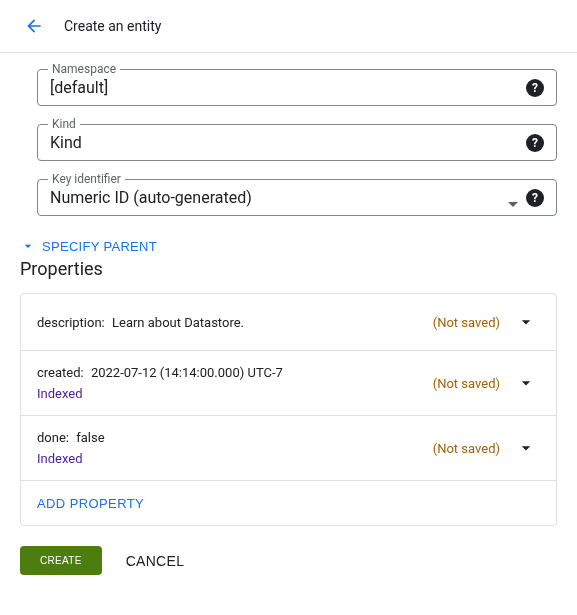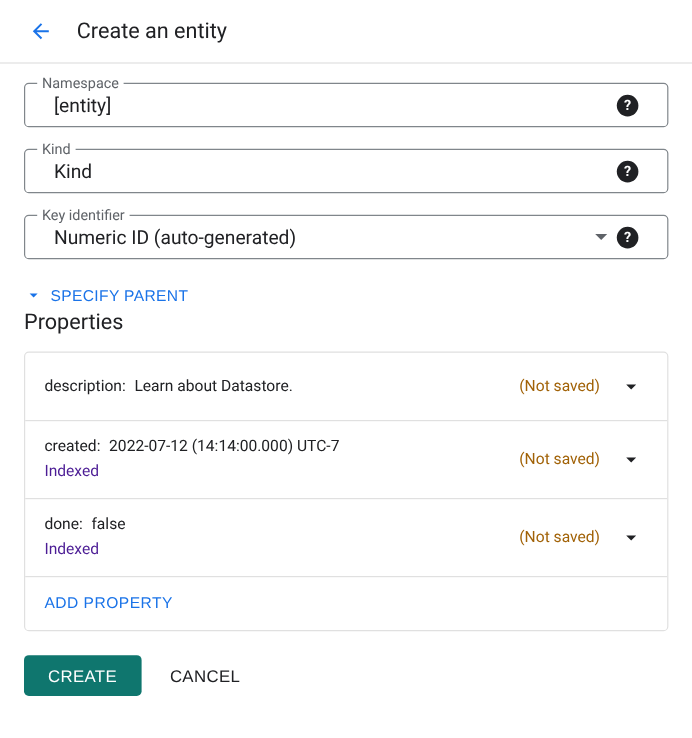--- a/index.html
+++ b/index.html
@@ -19,34 +19,35 @@
     .back-btn {
       background: none;
       border: none;
       cursor: pointer;
       padding: 4px;
       margin-right: 16px;
       display: flex;
       align-items: center;
     }
     .title {
-      font-size: 18px;
+      font-size: 14px;
       font-weight: 400;
     }
     .content {
       padding: 16px 20px;
     }
     .field {
       position: relative;
       border: 1px solid #80868b;
       border-radius: 4px;
-      padding: 8px 24px;
+      padding: 8px 12px;
       margin-bottom: 18px;
       display: flex;
-      align-items: center;
+      align-items: flex-end;
+      margin-left: 17px;
     }
     .field-label {
       position: absolute;
       top: -8px;
       left: 10px;
       background: #fff;
       padding: 0 4px;
       font-size: 12px;
       color: #5f6368;
     }
@@ -150,26 +151,26 @@
       font-weight: 500;
       cursor: pointer;
       letter-spacing: 0.4px;
     }
     .actions {
       display: flex;
       gap: 24px;
       align-items: center;
     }
     .btn-primary {
-      background: #0f766e;
+      background: #4d7c0f;
       color: #fff;
       border: none;
       border-radius: 4px;
       padding: 9px 20px;
-      font-size: 14px;
+      font-size: 10px;
       font-weight: 500;
       cursor: pointer;
       letter-spacing: 0.3px;
     }
     .btn-secondary {
       background: none;
       color: #202124;
       border: none;
       font-size: 14px;
       font-weight: 500;
@@ -186,21 +187,21 @@
         <path d="M20 11H7.83l5.59-5.59L12 4l-8 8 8 8 1.41-1.41L7.83 13H20v-2z"></path>
       </svg>
   </button>
   <h1 class="title">Create an entity</h1>
 </div>
 
 <div class="content">
 
   <div class="field">
     <span class="field-label">Namespace</span>
-    <span class="field-value">[entity]</span>
+    <span class="field-value">[default]</span>
     <span class="help-icon">?</span>
   </div>
 
   <div class="field">
     <span class="field-label">Kind</span>
     <span class="field-value">Kind</span>
     <span class="help-icon">?</span>
   </div>
 
   <div class="field">

